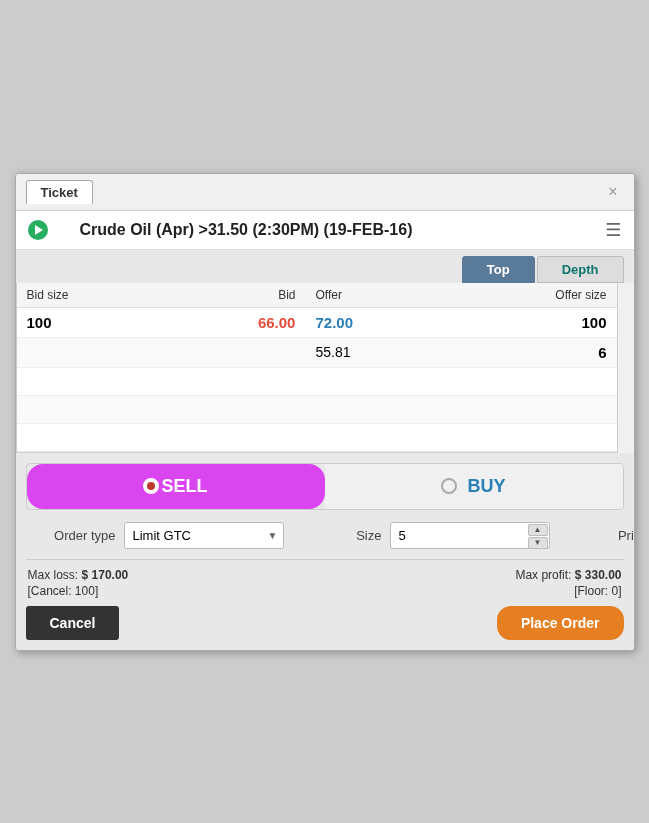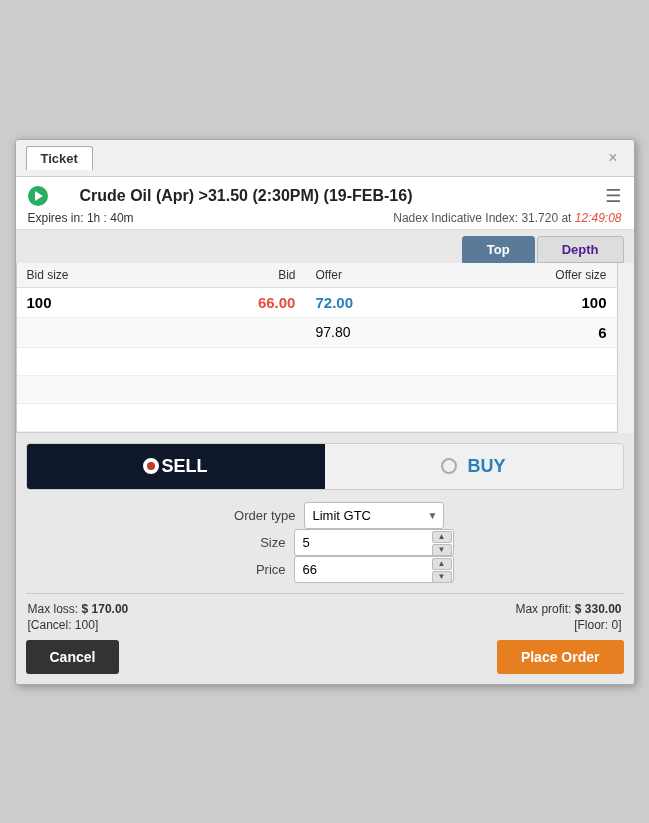--- a/index.html
+++ b/index.html
@@ -127,21 +127,21 @@
       font-weight: bold;
     }
     .tab-btn.active {
       background: #5a7a9a;
       color: #fff;
       border-color: #5a7a9a;
       margin-left: 24px;
     }
     .tab-btn.inactive {
       background: #ddd;
-      color: #4c1d95;
+      color: #0f766e;
       border-color: #bbb;
     }
     
     .market-section {
       background: #fff;
       margin: 0 16px 0 0;
       border: 1px solid #ccc;
       border-top: none;
     }
     .market-table {
@@ -199,30 +199,31 @@
     
     .buy-sell-row {
       display: flex;
       margin-bottom: 12px;
       border-radius: 4px;
       overflow: hidden;
       border: 1px solid #ccc;
     }
     .sell-btn {
       flex: 1;
-      background: #0f172a;
+      background: #d946ef;
       color: #fff;
       font-size: 18px;
       font-weight: bold;
       padding: 12px 0;
       display: flex;
       align-items: center;
       justify-content: center;
       gap: 2px;
       cursor: pointer;
+      border-radius: 16px;
     }
     .sell-btn .radio-dot {
       width: 16px;
       height: 16px;
       border-radius: 50%;
       border: 2px solid #fff;
       background: #fff;
       display: flex;
       align-items: center;
       justify-content: center;
@@ -250,21 +251,22 @@
     .buy-btn .radio-dot {
       width: 16px;
       height: 16px;
       border-radius: 50%;
       border: 2px solid #aaa;
       background: #f0f0f0;
     }
     
     .form-grid {
       display: flex;
-      flex-direction: column;
+      flex-direction: row;
+      gap: 8px;
       margin-bottom: 10px;
     }
     .form-row {
       display: flex;
       align-items: center;
       justify-content: center;
       gap: 8px;
     }
     .form-label {
       text-align: right;
@@ -301,21 +303,21 @@
       display: flex;
       align-items: center;
       justify-content: center;
       cursor: pointer;
       font-size: 8px;
       color: #555;
       line-height: 1;
     }
     .select-wrap {
       position: relative;
-      width: 140px;
+      width: 160px;
     }
     .form-select {
       width: 100%;
       border: 1px solid #bbb;
       border-radius: 3px;
       padding: 5px 28px 5px 8px;
       font-size: 13px;
       background: #fff;
       appearance: none;
     }
@@ -358,21 +360,21 @@
       border-radius: 3px;
       padding: 9px 24px;
       font-size: 14px;
       font-weight: bold;
       cursor: pointer;
     }
     .place-order-btn {
       background: #e67e22;
       color: #fff;
       border: none;
-      border-radius: 3px;
+      border-radius: 14px;
       padding: 9px 24px;
       font-size: 14px;
       font-weight: bold;
       cursor: pointer;
     }
     .divider {
       height: 1px;
       background: #ccc;
       margin: 8px 0;
     }
@@ -389,32 +391,20 @@
     <div class="close-btn">×</div>
   </div>
 
   <div class="header">
     <div class="instrument-row">
       <div class="instrument-left">
         <div class="play-icon"></div>
         <span class="instrument-name">Crude Oil (Apr) &gt;31.50 (2:30PM) (19-FEB-16)</span>
       </div>
       <div class="hamburger-icon">☰</div>
-    </div>
-    <div class="sub-row">
-      <span class="expires">
-        <span>Expires in:</span>
-        <span>1h : 40m</span>
-      </span>
-      <span class="index-info">
-        <span>Nadex Indicative Index:</span>
-        <span>31.720</span>
-        <span>at</span>
-        <span class="index-time">12:49:08</span>
-      </span>
     </div>
   </div>
 
   <div class="tab-bar">
     <div class="tab-btn active">Top</div>
     <div class="tab-btn inactive">Depth</div>
   </div>
 
   <div class="market-section">
     <table class="market-table">
@@ -429,21 +419,21 @@
       <tbody id="market-tbody">
       <tr>
             <td class="bid-size-val">100</td>
             <td class="bid-val" style="cursor: pointer;">66.00</td>
             <td class="offer-val" style="cursor: pointer;">72.00</td>
             <td class="offer-size-val">100</td>
           </tr>
           <tr class="row-alt">
             <td></td>
             <td></td>
-            <td style="font-size: 14px;">97.80</td>
+            <td style="font-size: 14px;">55.81</td>
             <td class="offer-size-val">6</td>
           </tr>
           <tr class="row-empty">
             <td></td>
             <td></td>
             <td></td>
             <td></td>
           </tr>
           <tr class="row-alt row-empty">
             <td></td>

